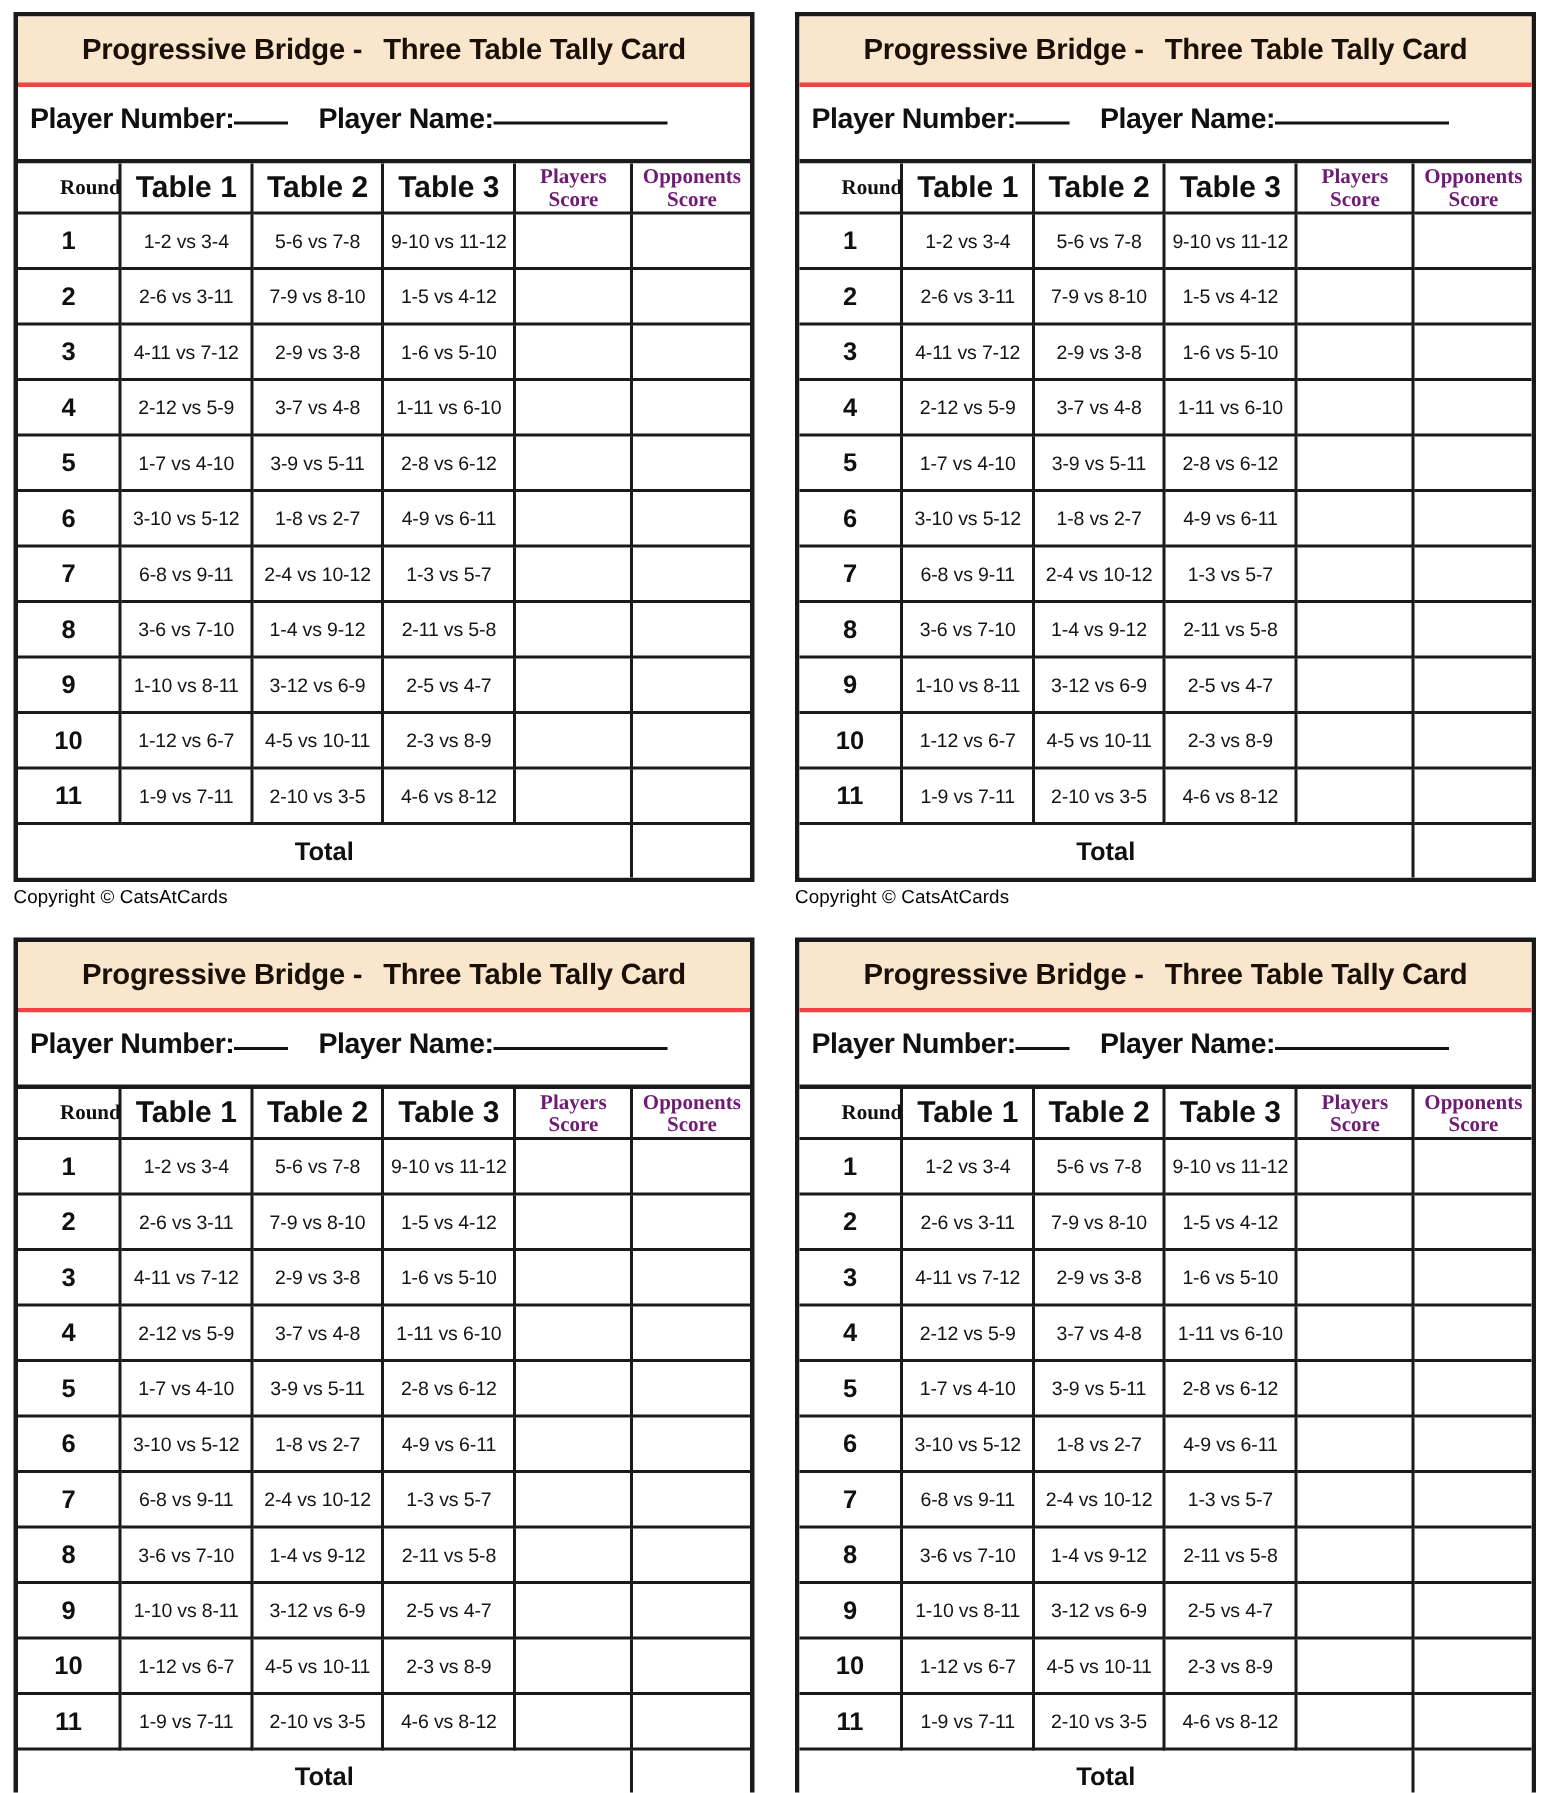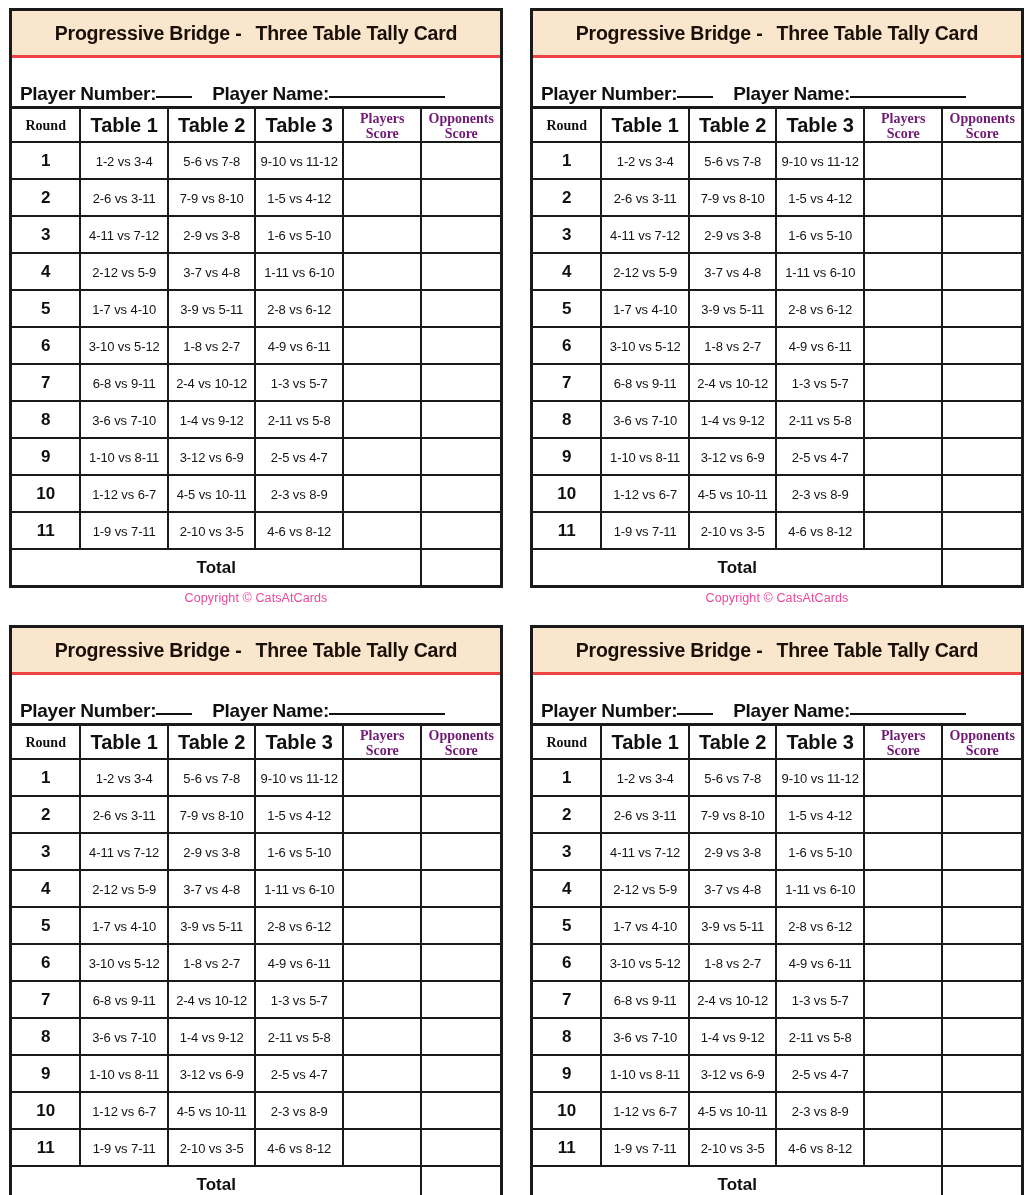--- a/index.html
+++ b/index.html
@@ -61,21 +61,21 @@
     display: inline-block;
     width: 14px;
   }
 
   
   .player-row {
     height: 51px;
     border-bottom: 3px solid #1a1a1a;
     display: flex;
     align-items: flex-end;
-    padding: 0 0 2px 8px;
+    padding: 0 0 16px 8px;
     box-sizing: border-box;
     background: #fff;
   }
   .player-row .pl {
     font-size: 19px;
     font-weight: bold;
     color: #101010;
     white-space: nowrap;
     letter-spacing: -0.3px;
     line-height: 1.05;
@@ -113,20 +113,21 @@
     border-top: none;
   }
   table.tally tr.head th:first-child { border-left: none; }
   table.tally tr.head th:last-child  { border-right: none; text-align: center; }
 
   .h-round {
     font-family: "Liberation Serif", serif;
     font-weight: bold;
     font-size: 14px;
     color: #101010;
+    padding-left: 28px;
   }
   .h-table {
     font-size: 20px;
     font-weight: bold;
     color: #101010;
   }
   .h-score {
     font-family: "Liberation Serif", serif;
     font-weight: bold;
     font-size: 14px;
@@ -171,23 +172,22 @@
     margin-top: 19px;
   }
   td.total-blank {
     background: #ffffff;
     border-right: none;
   }
   tr.total-row td { border-bottom: none; }
 
   
   .copyright {
-    text-align: center;
     font-size: 12.5px;
-    color: #ec4899;
+    color: #000000;
     padding-top: 3px;
     letter-spacing: 0.1px;
   }
 </style>
 </head>
 <body>
 
 <div class="sheet">
   <div class="grid" id="cards-grid">
       <div class="card-wrap">

